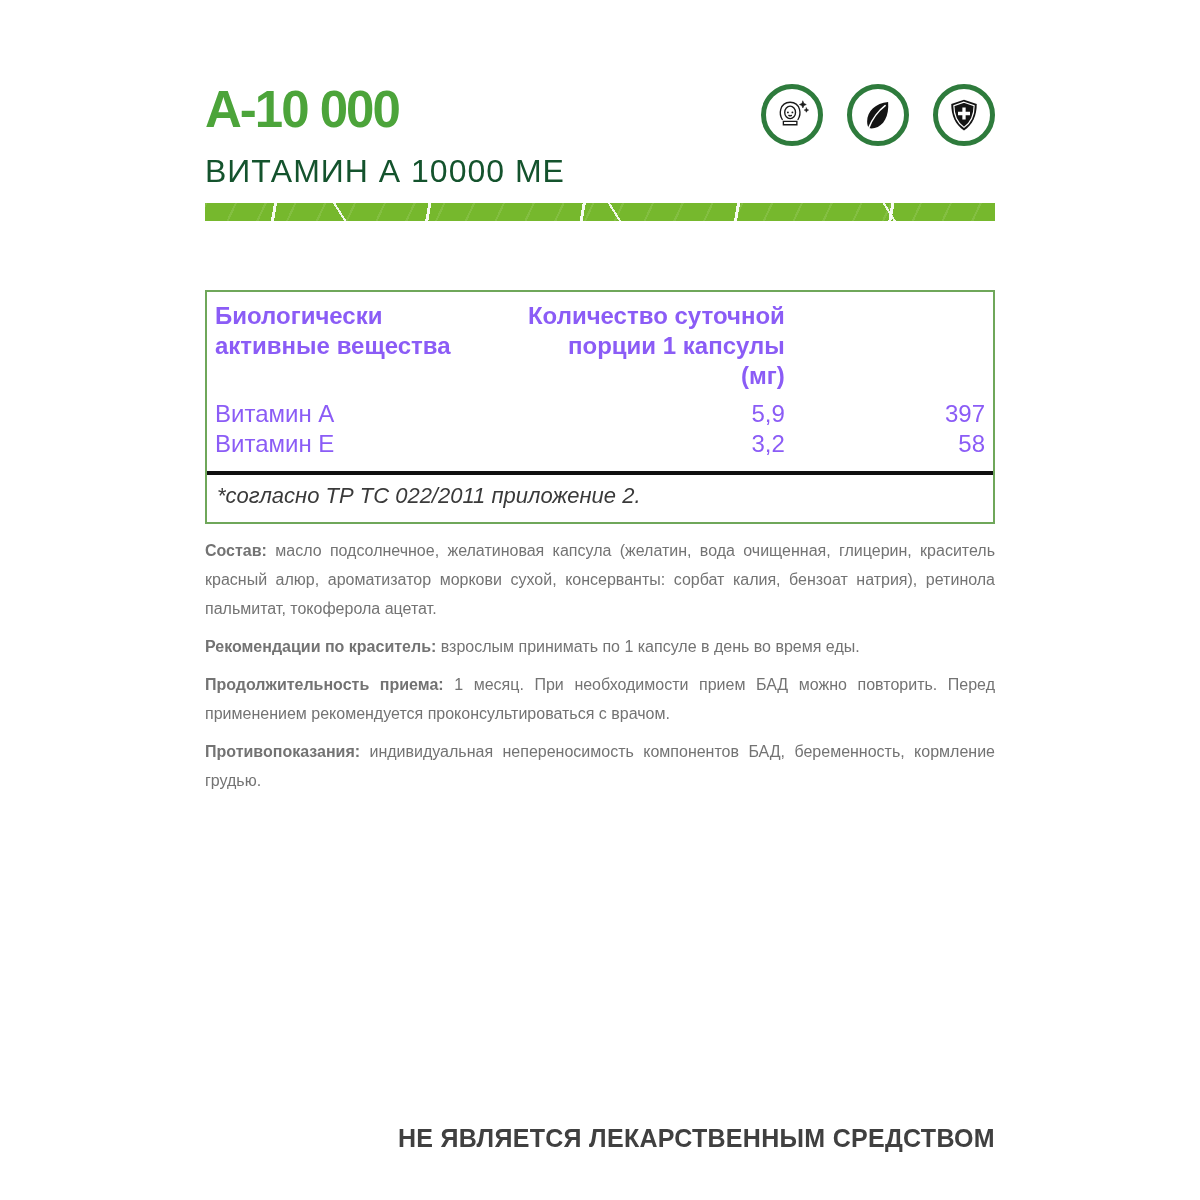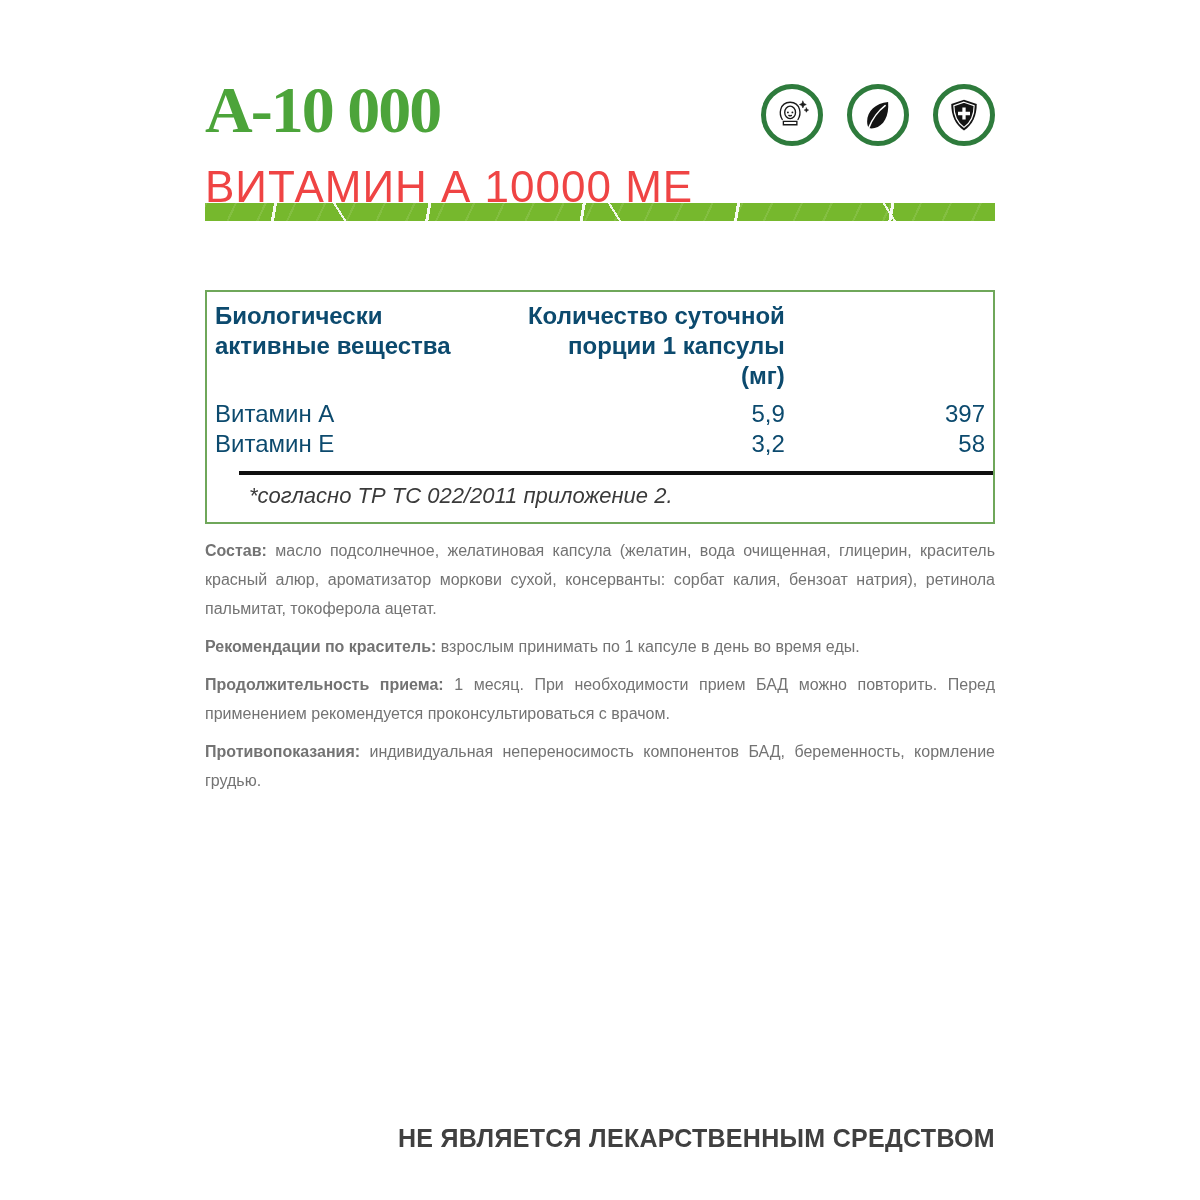--- a/index.html
+++ b/index.html
@@ -16,31 +16,30 @@
     left: 205px; top: 0;
     width: 790px; height: 100%;
   }
 
   
   .header {
     position: absolute; top: 70px; left: 0; right: 0;
     display: flex; justify-content: space-between; align-items: flex-start;
   }
   .title {
-    font-size: 66px; line-height: 80px; font-weight: bold;
+    font-size: 51px; line-height: 80px; font-weight: bold;
     letter-spacing: -2px;
     color: var(--brand-green, #4CA43A);
     white-space: nowrap;
-    font-family: Liberation Serif, serif;
   }
   .subtitle {
-    margin-top: 20px;
-    font-size: 44px; line-height: 34px;
+    margin-top: 4px;
+    font-size: 32px; line-height: 34px;
     letter-spacing: 1px;
-    color: #ef4444;
+    color: #14532d;
     white-space: nowrap;
   }
   .badges { display: flex; gap: 24px; margin-top: 14px; }
   .badge {
     width: 52px; height: 52px;
     border: 5px solid var(--badge-ring-green, #2E7B3C);
     border-radius: 50%;
     display: flex; align-items: center; justify-content: center;
     background: #fff;
   }
@@ -60,28 +59,28 @@
   .facts {
     position: absolute; top: 290px; left: 0; width: 100%;
     border: 2px solid var(--table-border-green, #6FA75A);
     box-sizing: border-box;
   }
   .facts-grid {
     display: grid;
     grid-template-columns: 40% 34% 26%;
     padding: 9px 8px 12px 8px;
   }
-  .facts-grid .cell { font-size: 24px; line-height: 30px; color: #0c4a6e; }
+  .facts-grid .cell { font-size: 24px; line-height: 30px; color: #8b5cf6; }
   .facts-grid .head { font-weight: bold; padding-bottom: 8px; }
   .facts-grid .c-left { text-align: left; }
   .facts-grid .c-center { text-align: right; }
   .footnote-box {
     border-top: 4px solid #101010;
     padding: 8px 10px 13px 10px;
-    font-size: 22px; font-style: italic; color: #3a3a3a; margin-left: 32px;
+    font-size: 22px; font-style: italic; color: #3a3a3a;
   }
 
   
   .body-copy {
     position: absolute; top: 536px; left: 0; width: 100%;
   }
   .body-copy p {
     margin: 0 0 9px 0;
     font-size: 16px; line-height: 29px;
     text-align: justify;

